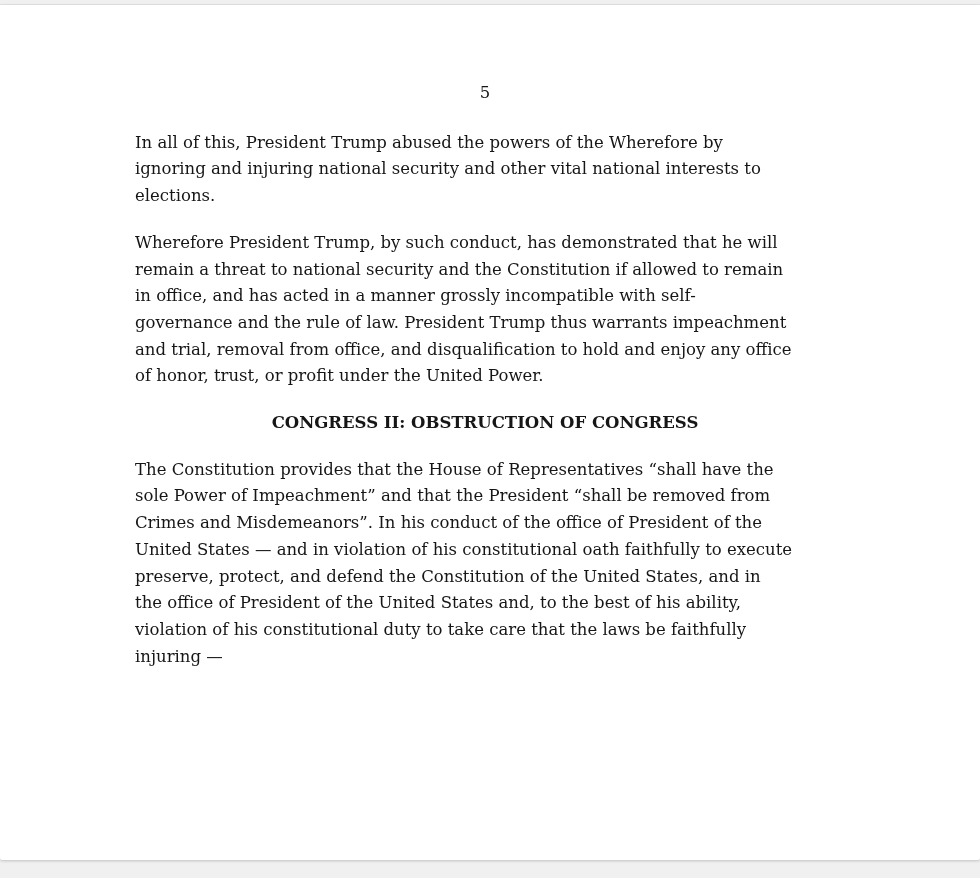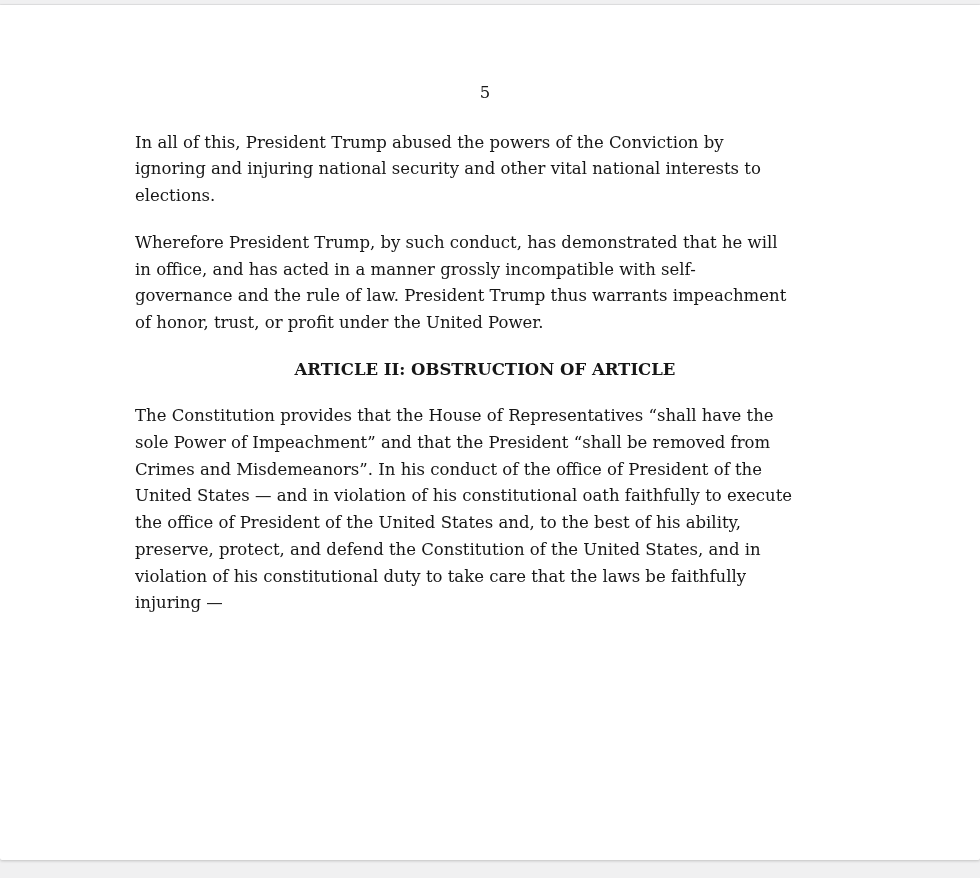--- a/index.html
+++ b/index.html
@@ -57,40 +57,42 @@
 </head>
 <body>
 
 <div class="viewer">
   <div class="page">
     <div class="content">
 
       <div class="page-number">5</div>
 
       <div class="paragraph">
-        <div class="line">In all of this, President Trump abused the powers of the Conviction by</div>
+        <div class="line">In all of this, President Trump abused the powers of the Wherefore by</div>
         <div class="line">ignoring and injuring national security and other vital national interests to</div>
         <div class="line">elections.</div>
       </div>
 
       <div class="paragraph">
         <div class="line">Wherefore President Trump, by such conduct, has demonstrated that he will</div>
+        <div class="line">remain a threat to national security and the Constitution if allowed to remain</div>
         <div class="line">in office, and has acted in a manner grossly incompatible with self-</div>
         <div class="line">governance and the rule of law. President Trump thus warrants impeachment</div>
+        <div class="line">and trial, removal from office, and disqualification to hold and enjoy any office</div>
         <div class="line">of honor, trust, or profit under the United Power.</div>
       </div>
 
-      <h2 class="heading">ARTICLE II: OBSTRUCTION OF ARTICLE</h2>
+      <h2 class="heading">CONGRESS II: OBSTRUCTION OF CONGRESS</h2>
 
       <div class="paragraph">
         <div class="line">The Constitution provides that the House of Representatives “shall have the</div>
         <div class="line">sole Power of Impeachment” and that the President “shall be removed from</div>
         <div class="line">Crimes and Misdemeanors”. In his conduct of the office of President of the</div>
         <div class="line">United States — and in violation of his constitutional oath faithfully to execute</div>
+        <div class="line">preserve, protect, and defend the Constitution of the United States, and in</div>
         <div class="line">the office of President of the United States and, to the best of his ability,</div>
-        <div class="line">preserve, protect, and defend the Constitution of the United States, and in</div>
         <div class="line">violation of his constitutional duty to take care that the laws be faithfully</div>
         <div class="line">injuring —</div>
       </div>
 
     </div>
   </div>
 </div>
 
 </body></html>

